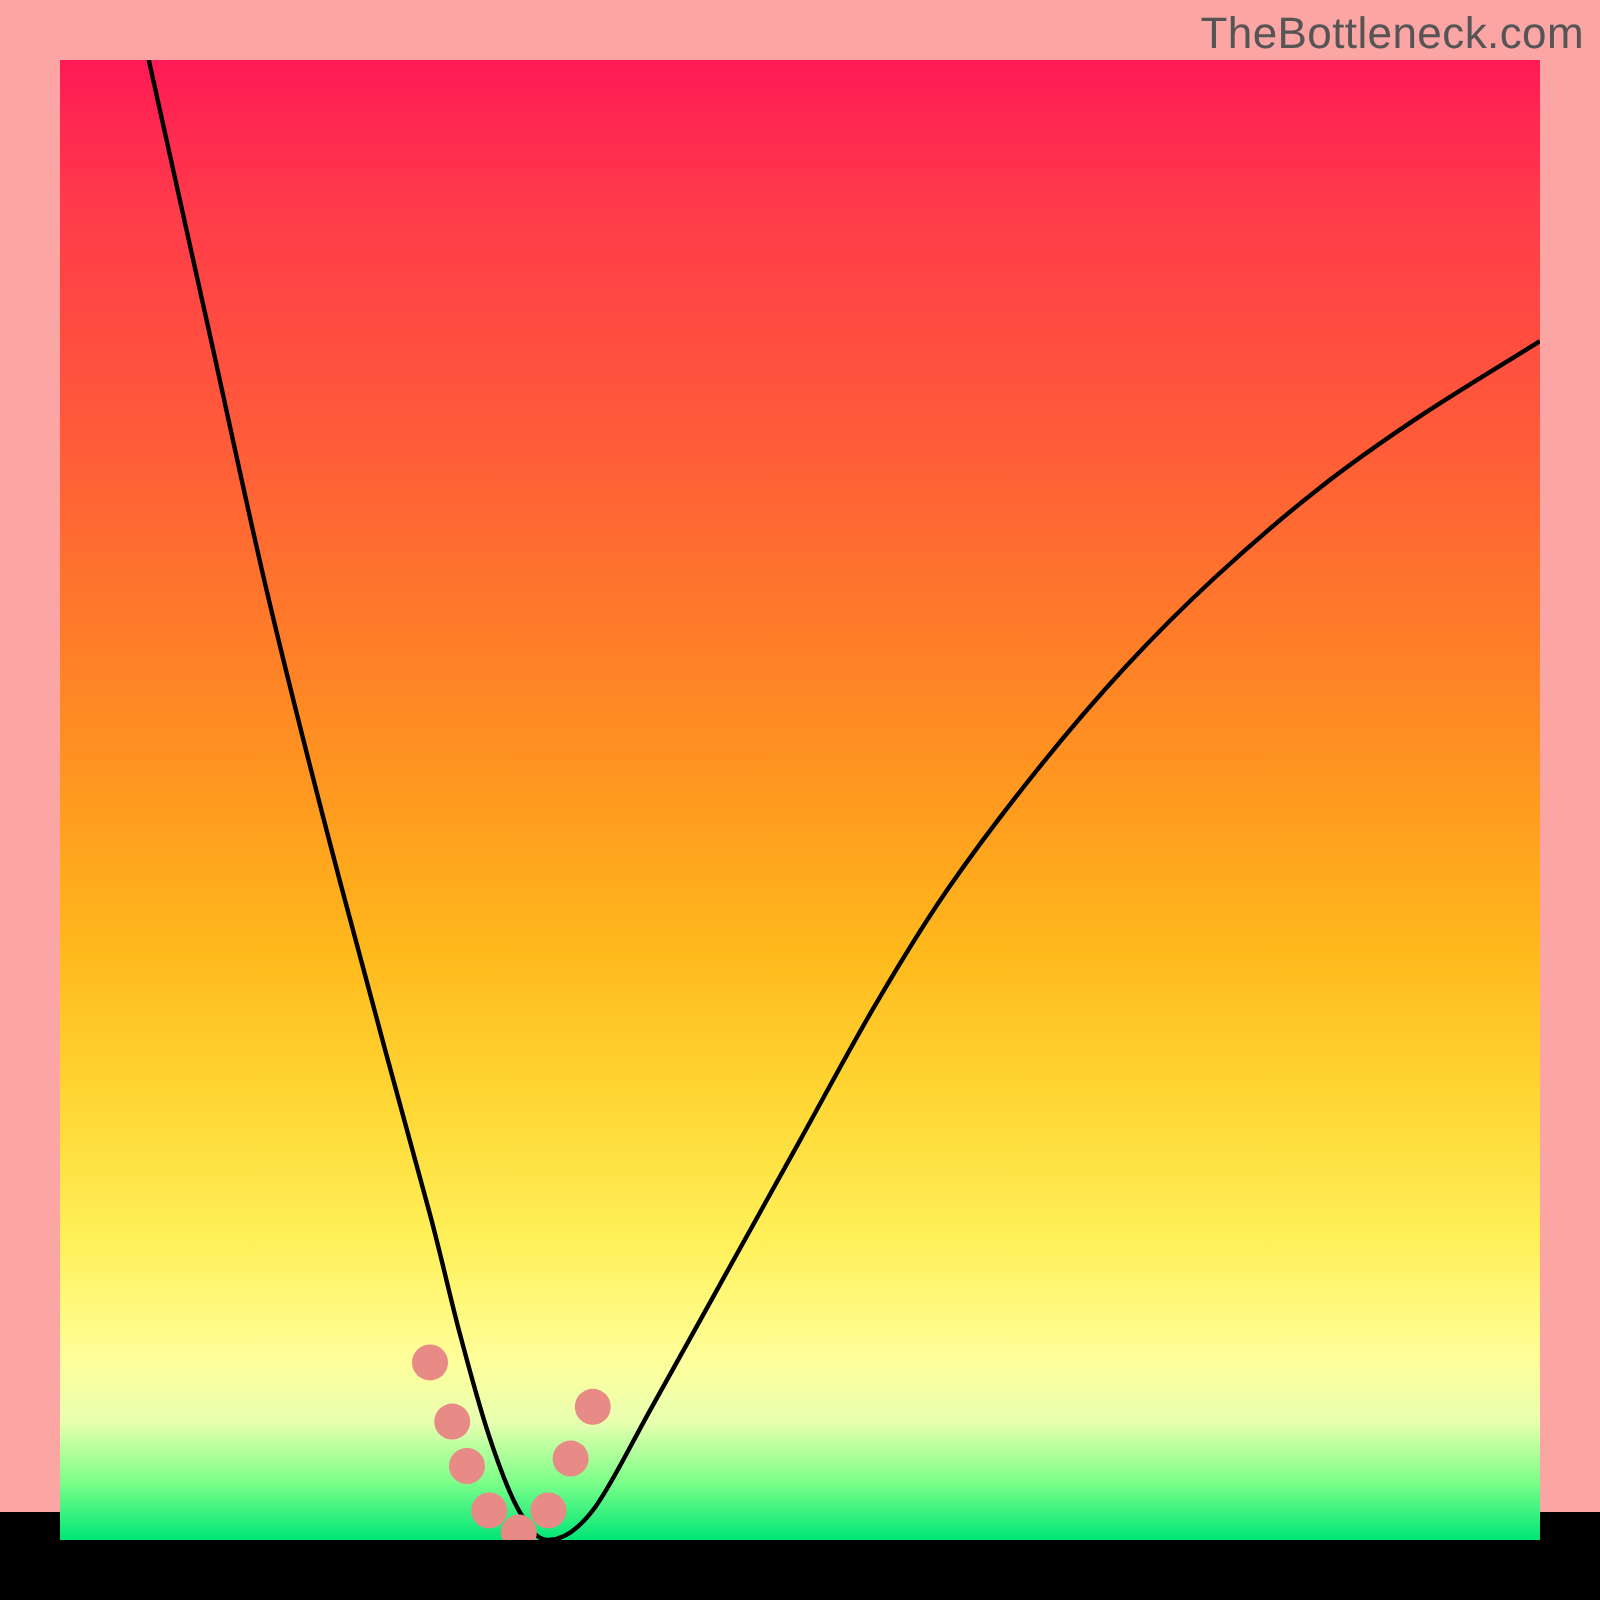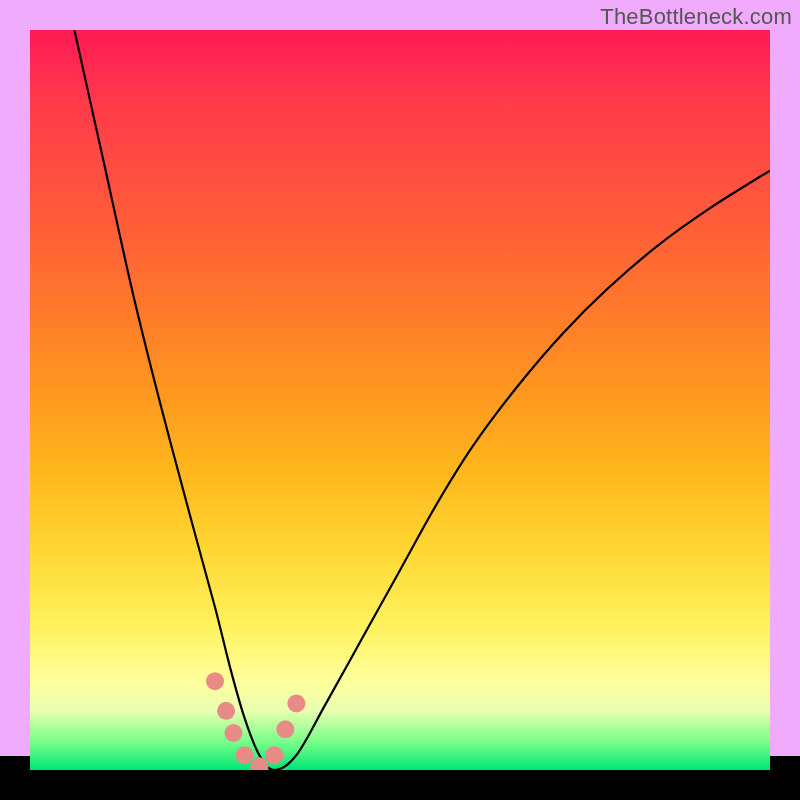--- a/index.html
+++ b/index.html
@@ -10,21 +10,21 @@
     overflow: hidden;
     background: #000;
     font-family: Arial, Helvetica, sans-serif;
   }
   .frame {
     position: absolute;
     top: 0;
     left: 0;
     width: 800px;
     height: 756px;
-    background: #f0abfc;
+    background: #fca5a5;
   }
   .plot {
     position: absolute;
     top: 30px;
     left: 30px;
     width: 740px;
     height: 740px;
     
     background: linear-gradient(
       to bottom,

